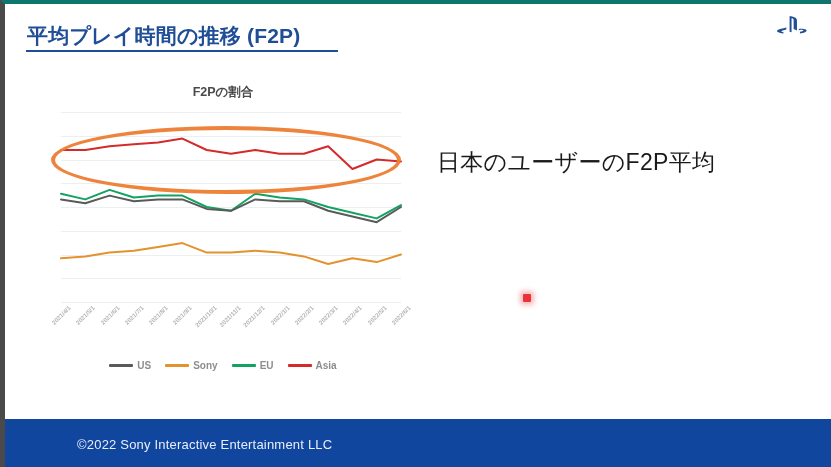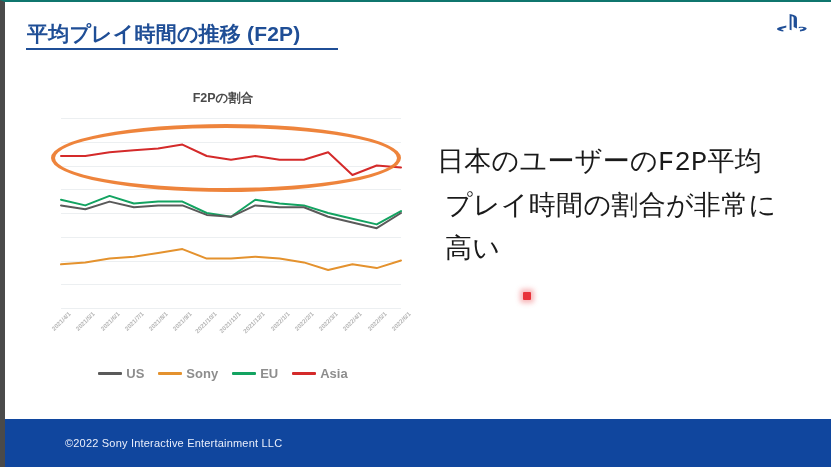--- a/index.html
+++ b/index.html
@@ -5,21 +5,21 @@
   html,body{margin:0;padding:0;background:#2e2e2e;}
   body{font-family:"Liberation Sans","DejaVu Sans",sans-serif;}
 
   .slide{
     position:relative;
     width:831px;height:467px;
     background:#ffffff;
     overflow:hidden;
     box-sizing:border-box;
     border-left:5px solid #4a4a4a;
-    border-top:2px solid #0f766e;
+    border-top:4px solid #0f766e;
   }
 
   
   .slide-title{
     position:absolute;
     left:22px;top:18px;
     font-size:21px;
     font-weight:700;
     color:#1f4e96;
     letter-spacing:.2px;
@@ -35,21 +35,21 @@
   
   .ps-logo{
     position:absolute;
     right:24px;top:10px;
     width:30px;height:26px;
   }
 
   
   .chart-wrap{
     position:absolute;
-    left:38px;top:88px;
+    left:38px;top:80px;
     width:360px;height:305px;
   }
   .chart-title{
     position:absolute;left:0;top:0;width:360px;
     text-align:center;
     font-size:12.5px;color:#4a4a4a;font-weight:600;
   }
   .plot{
     position:absolute;
     left:18px;top:28px;
@@ -79,43 +79,42 @@
   }
 
   
   .legend{
     position:absolute;
     left:0;top:276px;width:360px;
     display:flex;justify-content:center;align-items:center;gap:14px;
   }
   .legend-item{display:flex;align-items:center;gap:4px;}
   .legend-swatch{display:block;width:24px;height:3px;border-radius:1px;}
-  .legend-label{font-size:13px;color:#8d8d8d;font-weight:600;}
+  .legend-label{font-size:10px;color:#8d8d8d;font-weight:600;}
 
   
   .highlight-ellipse{
     position:absolute;
     left:46px;top:122px;
     width:350px;height:68px;
     border:4px solid #ed7d31;
     border-radius:50%;
     box-sizing:border-box;
     opacity:.95;
   }
 
   
   .callout{
     position:absolute;
     left:432px;top:140px;
     width:360px;
-    font-size:27px;
+    font-size:23px;
     color:#1a1a1a;
     line-height:1.62;
     letter-spacing:.3px;
-    font-family:Liberation Mono, monospace;
   }
   .callout-line{display:block;}
   .callout-line.indent{padding-left:8px;}
 
   
   .pointer-dot{
     position:absolute;
     left:518px;top:290px;
     width:8px;height:8px;
     background:#e8333a;
@@ -124,22 +123,22 @@
   }
 
   
   .footer{
     position:absolute;
     left:0;bottom:0;
     width:100%;height:48px;
     background:#10469e;
   }
   .footer-copy{
-    position:absolute;left:24px;top:18px;
-    font-size:11px;color:#e9eefb;letter-spacing:.2px;padding-left:36px;
+    position:absolute;left:36px;top:18px;
+    font-size:13px;color:#e9eefb;letter-spacing:.2px;padding-left:36px;
   }
   .footer-page{
     position:absolute;right:24px;top:17px;
     font-size:9px;color:#e9eefb;font-weight:600;margin-top:45px;
   }
 </style>
 </head>
 <body>
 
 <div class="slide">
@@ -214,21 +213,20 @@
           <span class="legend-swatch" style="background: rgb(212, 42, 42);"></span>
           <span class="legend-label">Asia</span>
         </div>
       </div>
   </div>
 
   <div class="highlight-ellipse"></div>
 
   <div class="callout">
     <span class="callout-line">日本のユーザーのF2P平均</span>
-    <span class="callout-line indent">プレイ時間の割合が非常に高い</span>
   </div>
 
   <div class="pointer-dot"></div>
 
   <div class="footer">
     <div class="footer-copy">©2022 Sony Interactive Entertainment LLC</div>
     <div class="footer-page">23</div>
   </div>
 
 </div>

